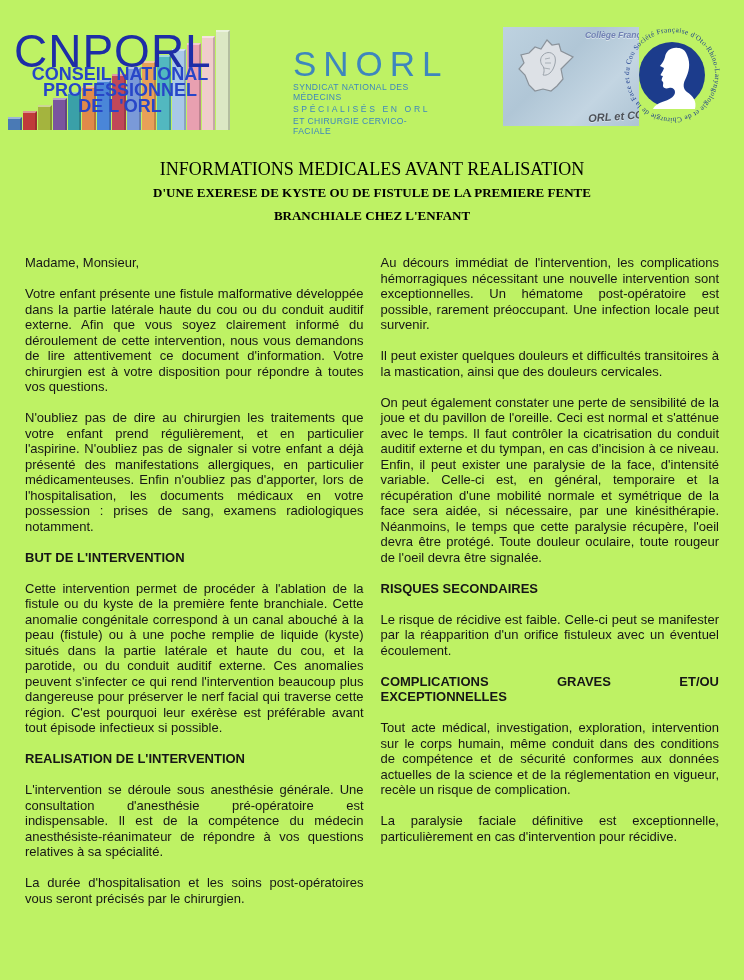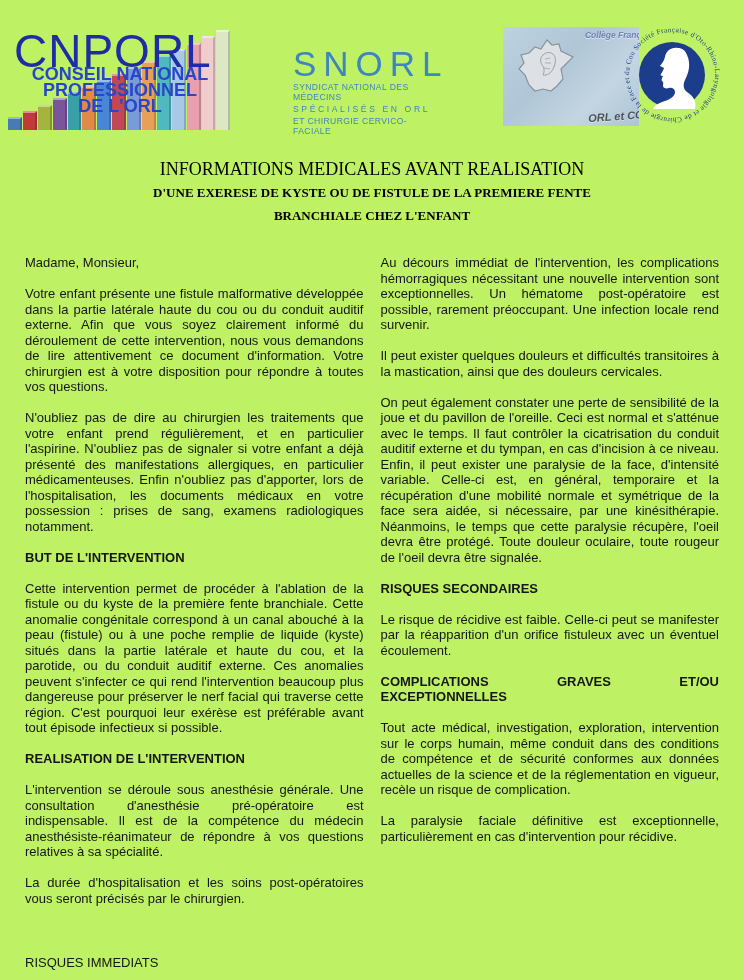--- a/index.html
+++ b/index.html
@@ -135,24 +135,23 @@
     <section class="col">
         <p>Madame, Monsieur,</p>
         <p>Votre enfant présente une fistule malformative développée dans la partie latérale haute du cou ou du conduit auditif externe. Afin que vous soyez clairement informé du déroulement de cette intervention, nous vous demandons de lire attentivement ce document d'information. Votre chirurgien est à votre disposition pour répondre à toutes vos questions.</p>
         <p>N'oubliez pas de dire au chirurgien les traitements que votre enfant prend régulièrement, et en particulier l'aspirine. N'oubliez pas de signaler si votre enfant a déjà présenté des manifestations allergiques, en particulier médicamenteuses. Enfin n'oubliez pas d'apporter, lors de l'hospitalisation, les documents médicaux en votre possession : prises de sang, examens radiologiques notamment.</p>
         <h2>BUT DE L'INTERVENTION</h2>
         <p>Cette intervention permet de procéder à l'ablation de la fistule ou du kyste de la première fente branchiale. Cette anomalie congénitale correspond à un canal abouché à la peau (fistule) ou à une poche remplie de liquide (kyste) situés dans la partie latérale et haute du cou, et la parotide, ou du conduit auditif externe. Ces anomalies peuvent s'infecter ce qui rend l'intervention beaucoup plus dangereuse pour préserver le nerf facial qui traverse cette région. C'est pourquoi leur exérèse est préférable avant tout épisode infectieux si possible.</p>
         <h2>REALISATION DE L'INTERVENTION</h2>
         <p>L'intervention se déroule sous anesthésie générale. Une consultation d'anesthésie pré-opératoire est indispensable. Il est de la compétence du médecin anesthésiste-réanimateur de répondre à vos questions relatives à sa spécialité.</p>
         <p>La durée d'hospitalisation et les soins post-opératoires vous seront précisés par le chirurgien.</p>
         <div class="spacer"></div>
-        <h2 class="regular">RISQUES IMMEDIATS</h2>
       </section>
     <section class="col">
-        <p>Au décours immédiat de l'intervention, les complications hémorragiques nécessitant une nouvelle intervention sont exceptionnelles. Un hématome post-opératoire est possible, rarement préoccupant. Une infection locale rend survenir.</p>
+        <p>Au décours immédiat de l'intervention, les complications hémorragiques nécessitant une nouvelle intervention sont exceptionnelles. Un hématome post-opératoire est possible, rarement préoccupant. Une infection locale peut survenir.</p>
         <p>Il peut exister quelques douleurs et difficultés transitoires à la mastication, ainsi que des douleurs cervicales.</p>
         <p>On peut également constater une perte de sensibilité de la joue et du pavillon de l'oreille. Ceci est normal et s'atténue avec le temps. Il faut contrôler la cicatrisation du conduit auditif externe et du tympan, en cas d'incision à ce niveau. Enfin, il peut exister une paralysie de la face, d'intensité variable. Celle-ci est, en général, temporaire et la récupération d'une mobilité normale et symétrique de la face sera aidée, si nécessaire, par une kinésithérapie. Néanmoins, le temps que cette paralysie récupère, l'oeil devra être protégé. Toute douleur oculaire, toute rougeur de l'oeil devra être signalée.</p>
         <h2>RISQUES SECONDAIRES</h2>
         <p>Le risque de récidive est faible. Celle-ci peut se manifester par la réapparition d'un orifice fistuleux avec un éventuel écoulement.</p>
         <h2>COMPLICATIONS GRAVES ET/OU EXCEPTIONNELLES</h2>
         <p>Tout acte médical, investigation, exploration, intervention sur le corps humain, même conduit dans des conditions de compétence et de sécurité conformes aux données actuelles de la science et de la réglementation en vigueur, recèle un risque de complication.</p>
         <p>La paralysie faciale définitive est exceptionnelle, particulièrement en cas d'intervention pour récidive.</p>
       </section>
   </main>
 

